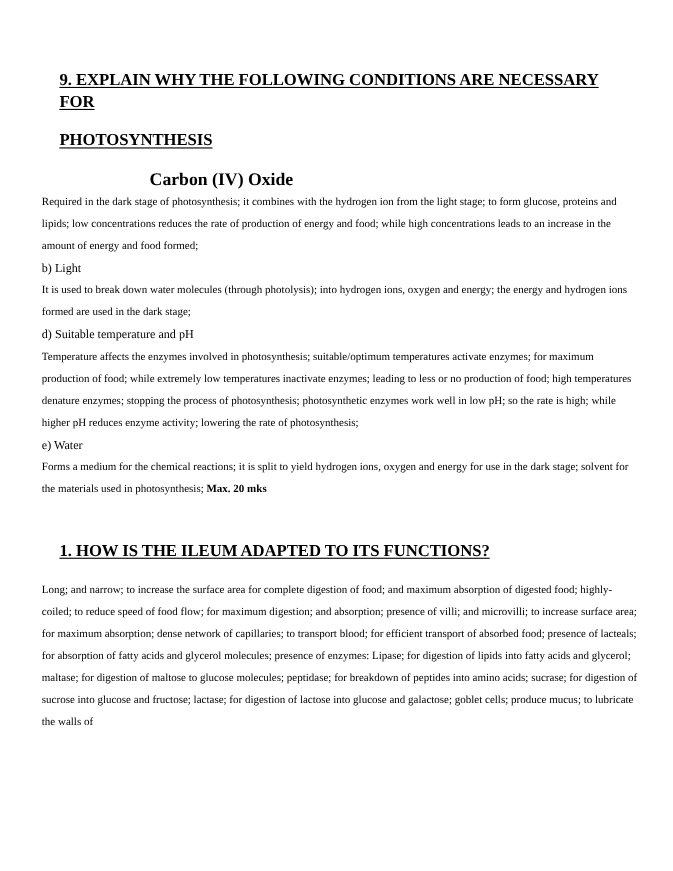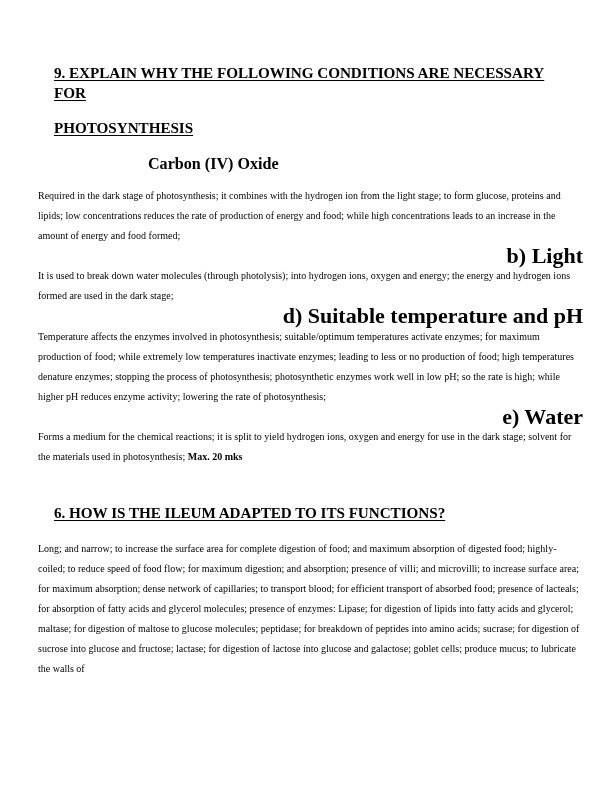--- a/index.html
+++ b/index.html
@@ -49,31 +49,30 @@
   }
   .q-heading .ul {
     text-decoration: underline;
     text-underline-offset: 1.5px;
     text-decoration-thickness: 1.3px;
   }
   .centered-heading {
     font-weight: bold;
     font-size: 16.1px;
     line-height: 20.1px;
-    margin: 12px;
+    margin: 0;
     padding-left: 98px;
     display: block;
   }
   .sub-heading {
-    font-weight: bold;
-    font-size: 22px;
+    font-weight: normal;
+    font-size: 11px;
     line-height: 20.1px;
     margin: 0;
     display: block;
-    text-align: right;
   }
   .para {
     margin: 0;
     padding: 0;
     display: block;
     font-size: 10px;
     line-height: 20.1px;
   }
   .bold-inline {
     font-weight: bold;
@@ -102,18 +101,18 @@
       <div class="para">Temperature affects the enzymes involved in photosynthesis; suitable/optimum temperatures activate enzymes; for maximum production of food; while extremely low temperatures inactivate enzymes; leading to less or no production of food; high temperatures denature enzymes; stopping the process of photosynthesis; photosynthetic enzymes work well in low pH; so the rate is high; while higher pH reduces enzyme activity; lowering the rate of photosynthesis;</div>
 
       <div class="sub-heading">e) Water</div>
       <div class="para"><span>Forms a medium for the chemical reactions; it is split to yield hydrogen ions, oxygen and energy for use in the dark stage; solvent for the materials used in photosynthesis; </span><span class="bold-inline">Max. 20 mks</span></div>
 
     </div>
 
     <div class="section-gap">&nbsp;</div>
 
     <div class="section">
-      <div class="q-heading"><span class="ul">6. HOW IS THE ILEUM ADAPTED TO ITS FUNCTIONS?</span></div>
+      <div class="q-heading"><span class="ul">1. HOW IS THE ILEUM ADAPTED TO ITS FUNCTIONS?</span></div>
       <div class="para">Long; and narrow; to increase the surface area for complete digestion of food; and maximum absorption of digested food; highly-coiled; to reduce speed of food flow; for maximum digestion; and absorption; presence of villi; and microvilli; to increase surface area; for maximum absorption; dense network of capillaries; to transport blood; for efficient transport of absorbed food; presence of lacteals; for absorption of fatty acids and glycerol molecules; presence of enzymes: Lipase; for digestion of lipids into fatty acids and glycerol; maltase; for digestion of maltose to glucose molecules; peptidase; for breakdown of peptides into amino acids; sucrase; for digestion of sucrose into glucose and fructose; lactase; for digestion of lactose into glucose and galactose; goblet cells; produce mucus; to lubricate the walls of</div>
     </div>
 
   </div>
 </div>
 
 </body></html>

